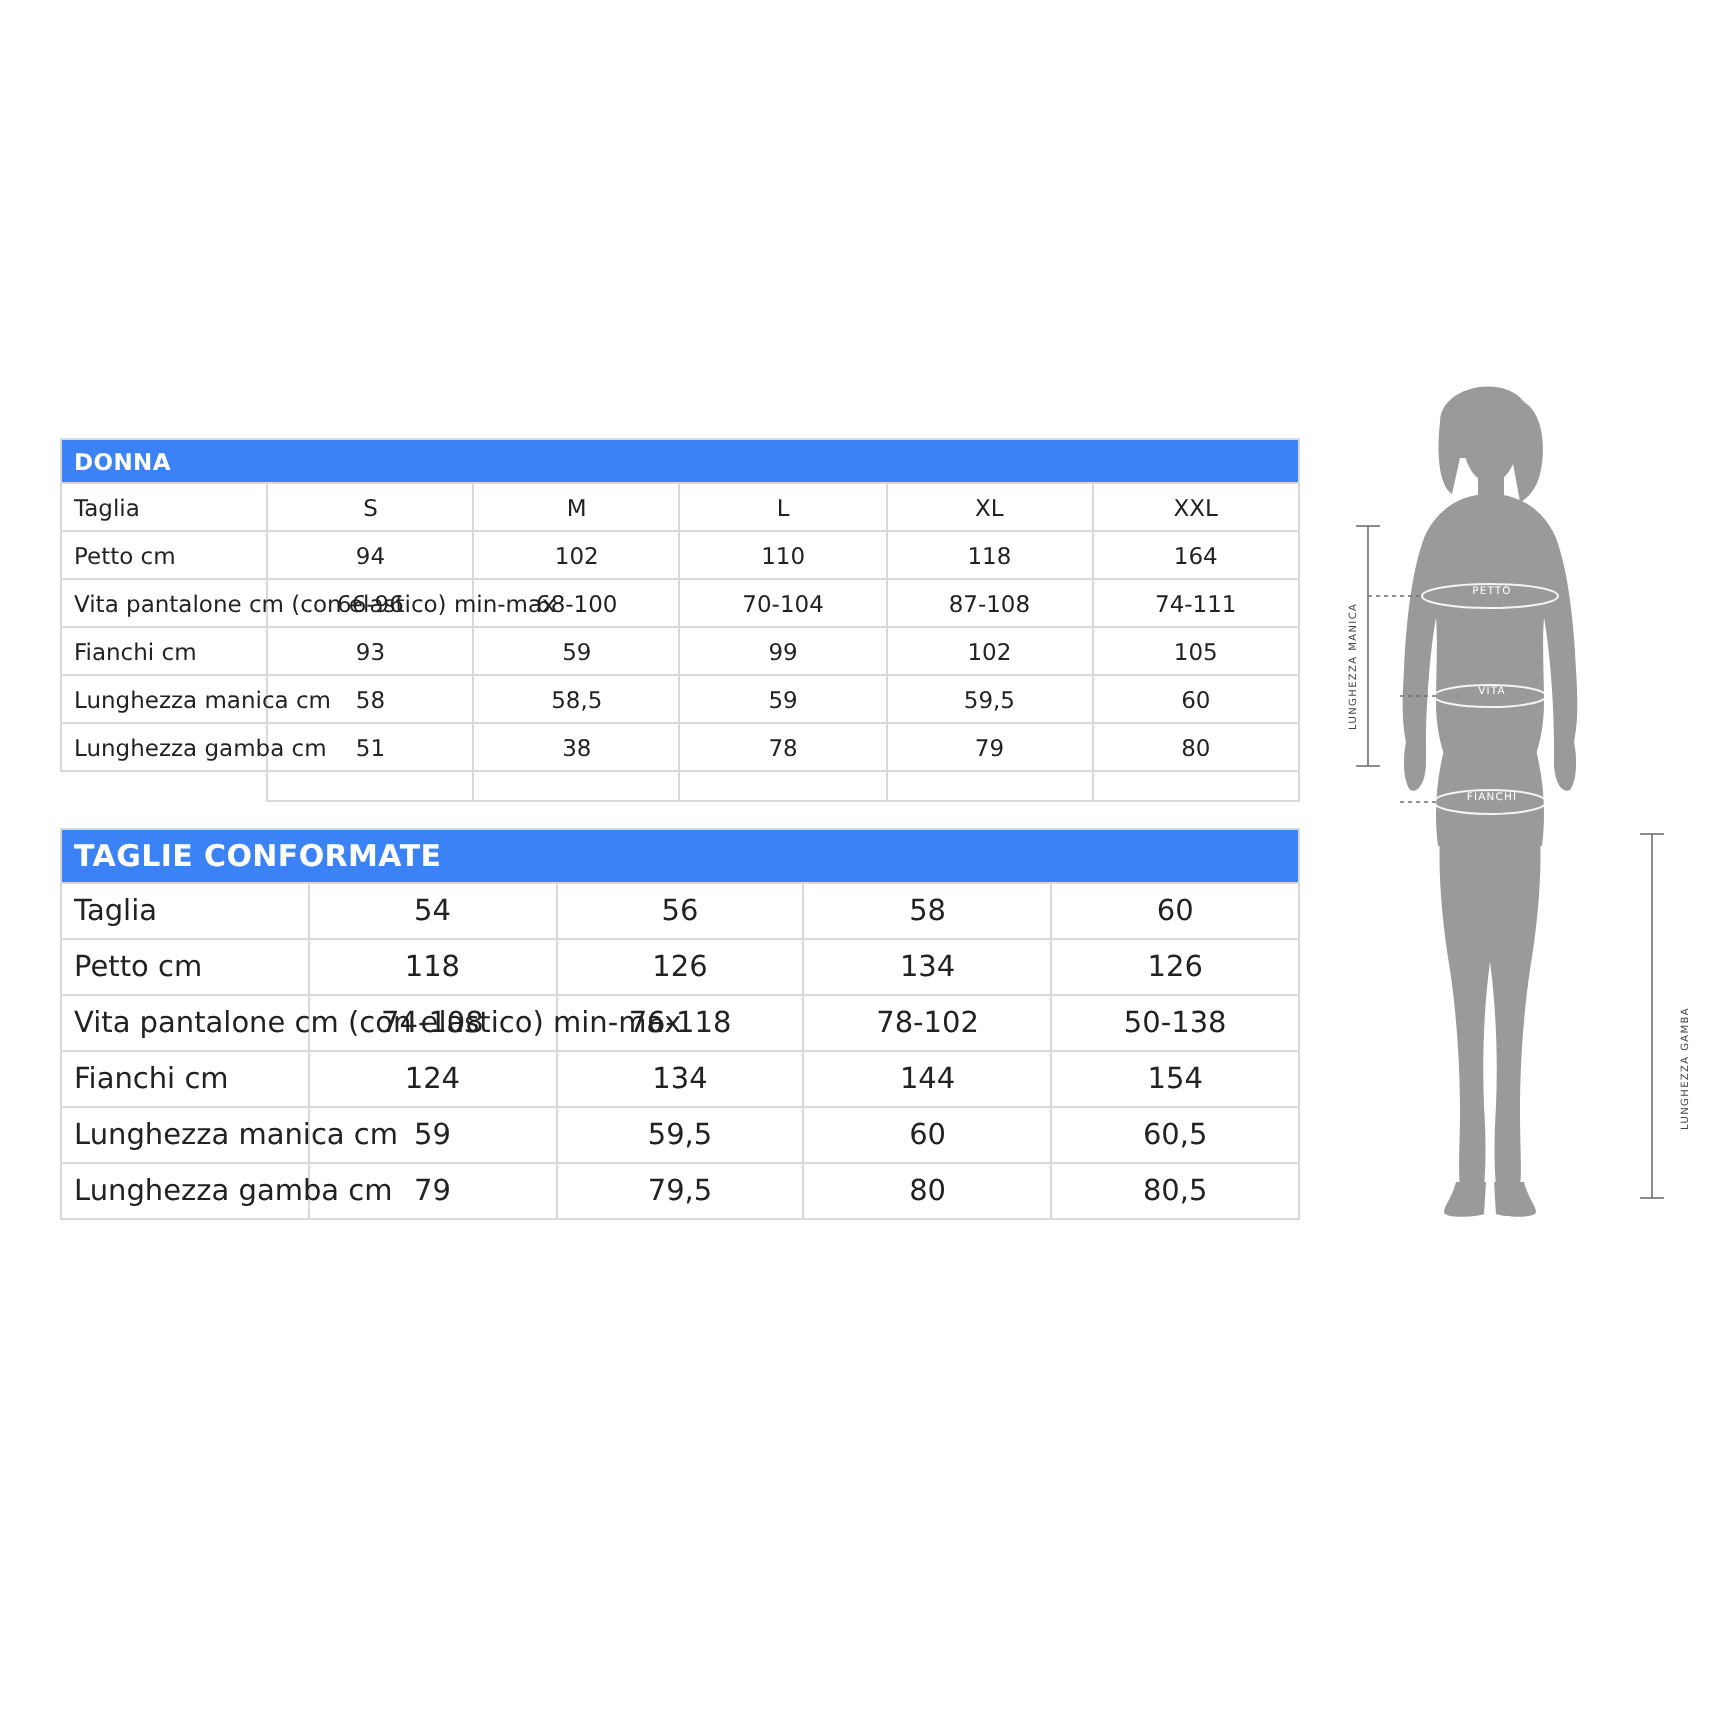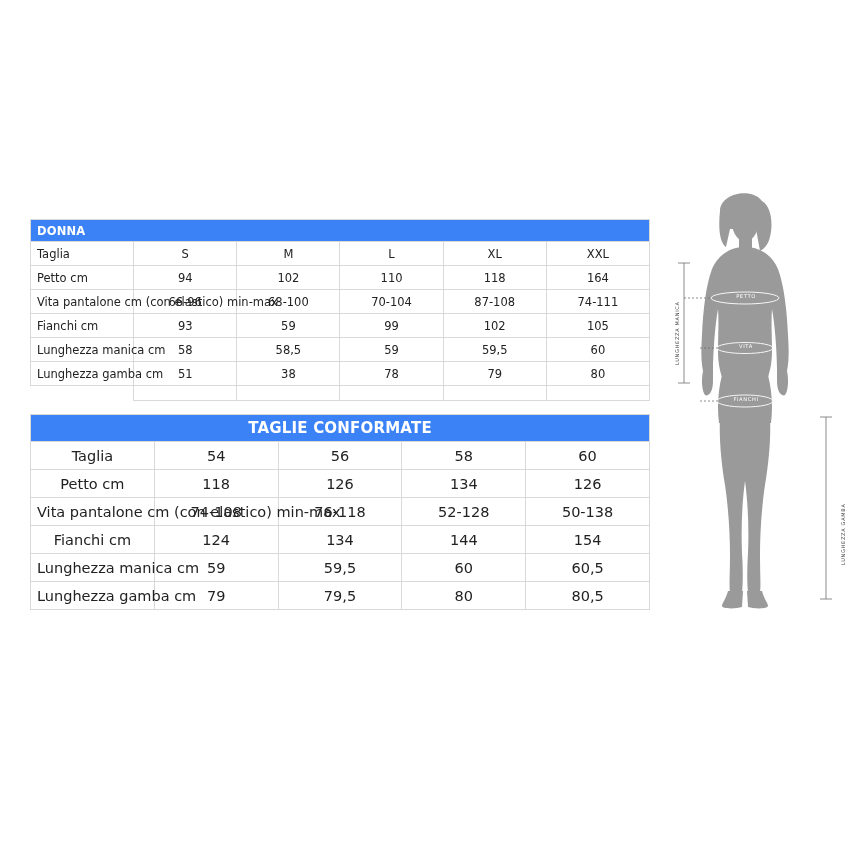--- a/index.html
+++ b/index.html
@@ -63,21 +63,20 @@
     padding: 2px 6px;
     vertical-align: middle;
   }
   .t1 td {
     font-size: 11.5px;
     height: 19px;
   }
   .t2 td {
     font-size: 14.5px;
     height: 23px;
-    text-align: center;
   }
   .lbl {
     text-align: left;
     white-space: nowrap;
   }
   .val {
     text-align: center;
     white-space: nowrap;
   }
   .filler td {
@@ -200,21 +199,21 @@
       <td class="lbl">Petto cm</td>
       <td class="val">118</td>
       <td class="val">126</td>
       <td class="val">134</td>
       <td class="val">126</td>
     </tr>
     <tr>
       <td class="lbl">Vita pantalone cm (con elastico) min-max</td>
       <td class="val">74-108</td>
       <td class="val">76-118</td>
-      <td class="val">52-128</td>
+      <td class="val">78-102</td>
       <td class="val">50-138</td>
     </tr>
     <tr>
       <td class="lbl">Fianchi cm</td>
       <td class="val">124</td>
       <td class="val">134</td>
       <td class="val">144</td>
       <td class="val">154</td>
     </tr>
     <tr>

